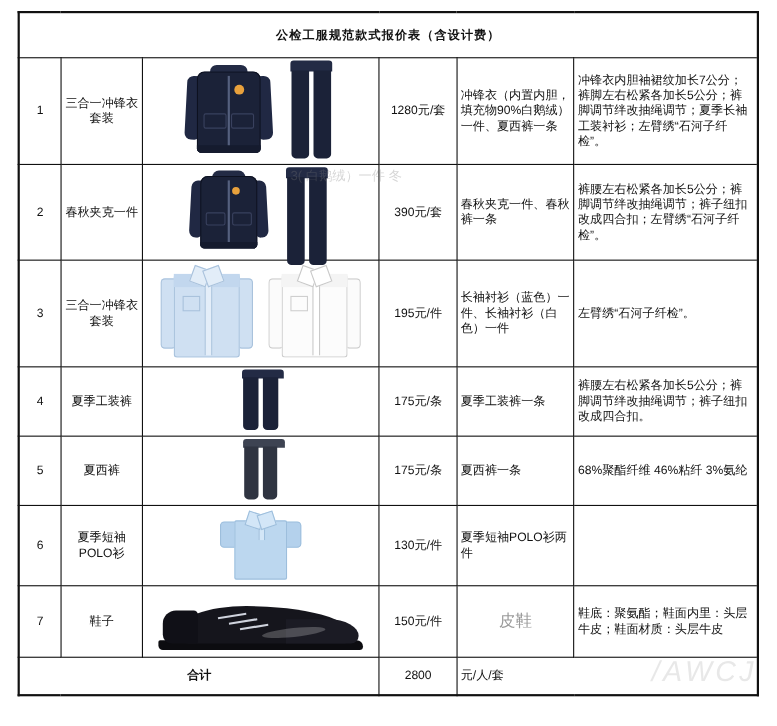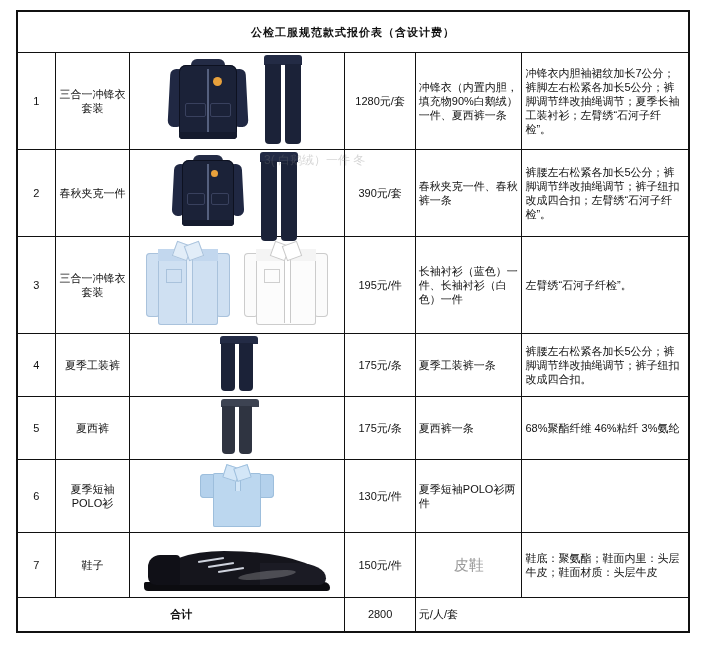--- a/index.html
+++ b/index.html
@@ -439,13 +439,14 @@
 
       <tr style="height:34px">
         <td class="total-label" colspan="3">合计</td>
         <td class="total-val">2800</td>
         <td class="total-unit" colspan="2">元/人/套</td>
       </tr>
     </tbody>
   </table>
 
   <span class="wm wm-1">3( 白鹅绒）一件 冬</span>
+  <span class="wm-big">/AWCJ</span>
 </div>
 
 </body></html>

